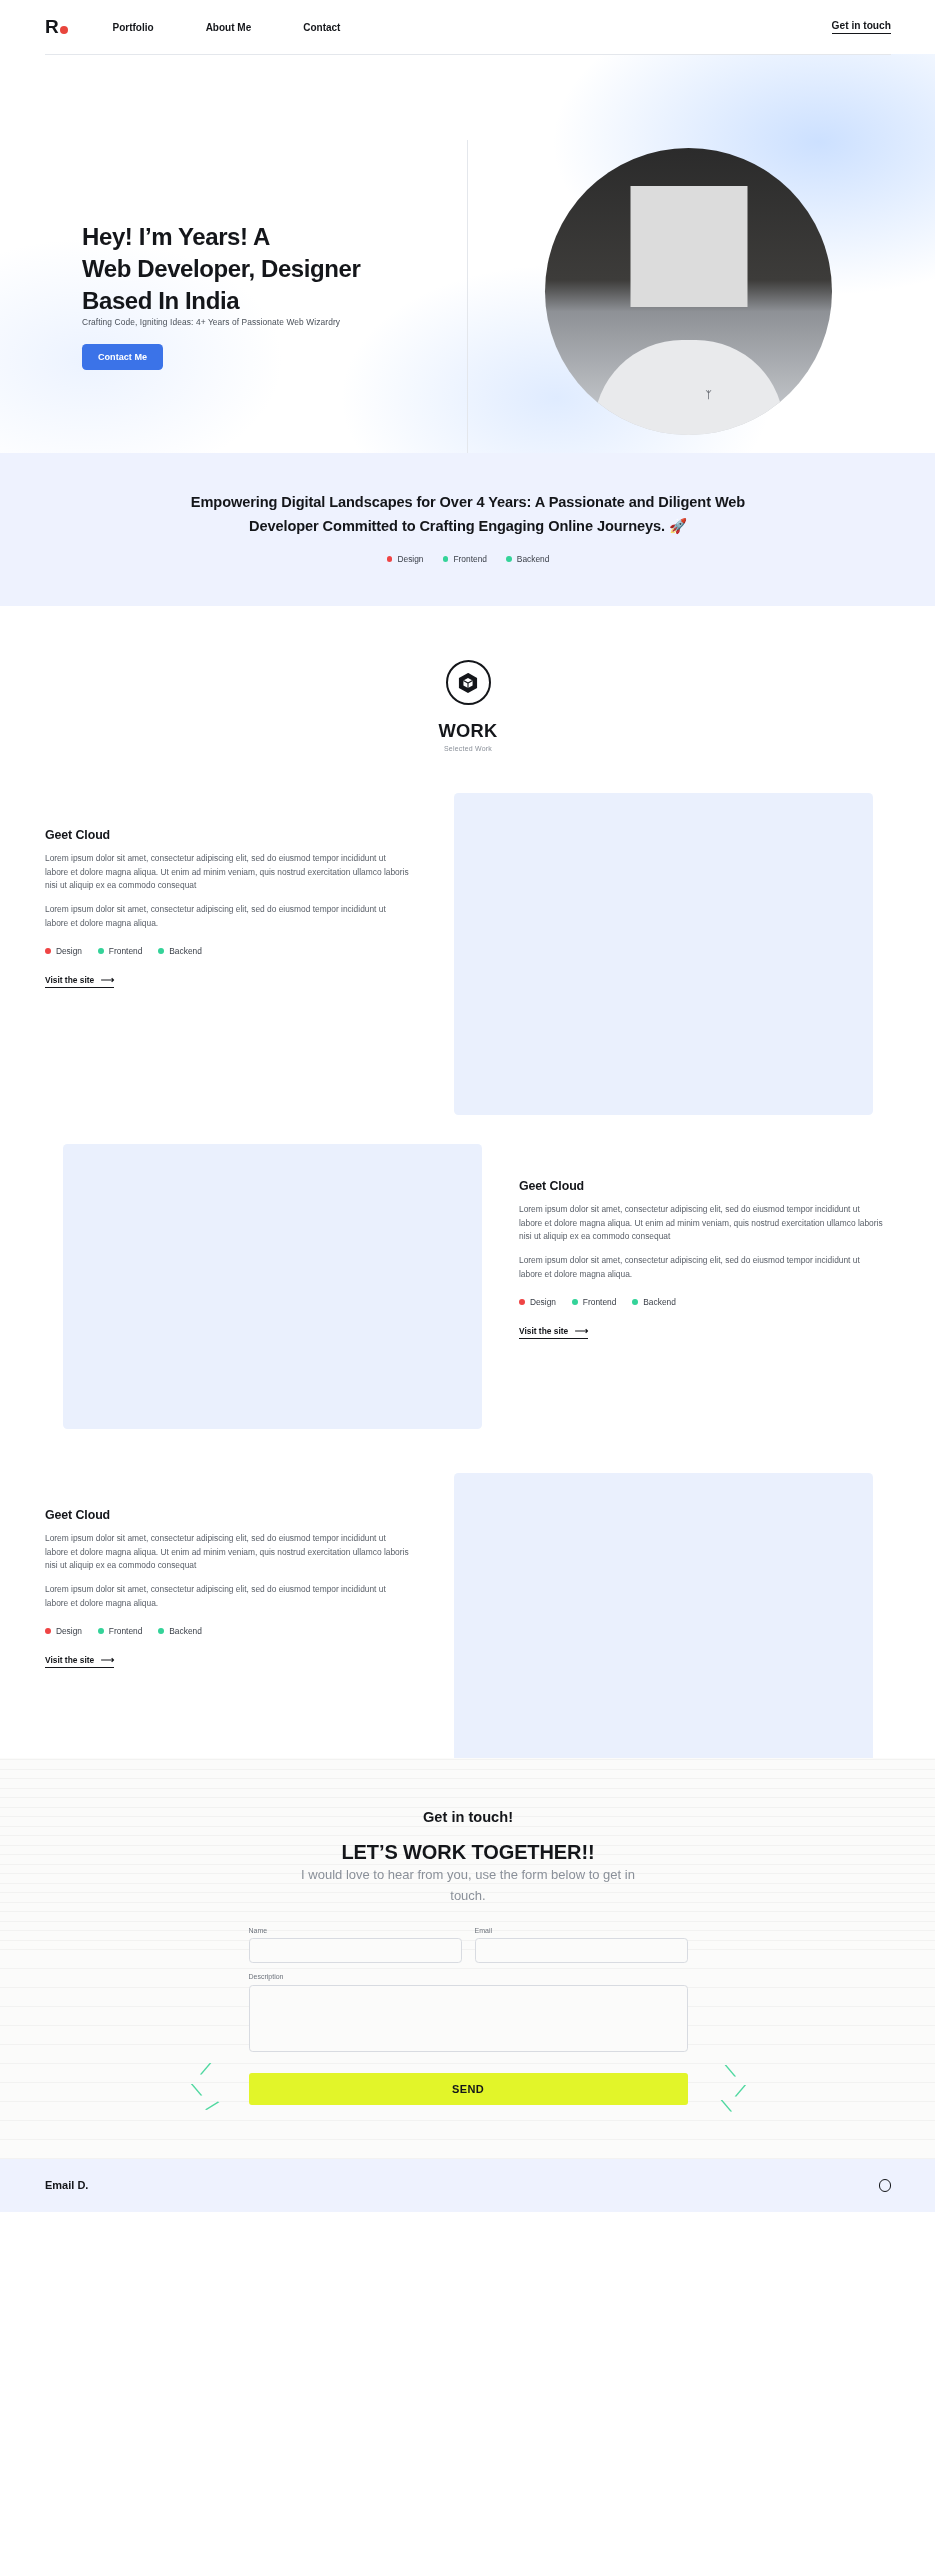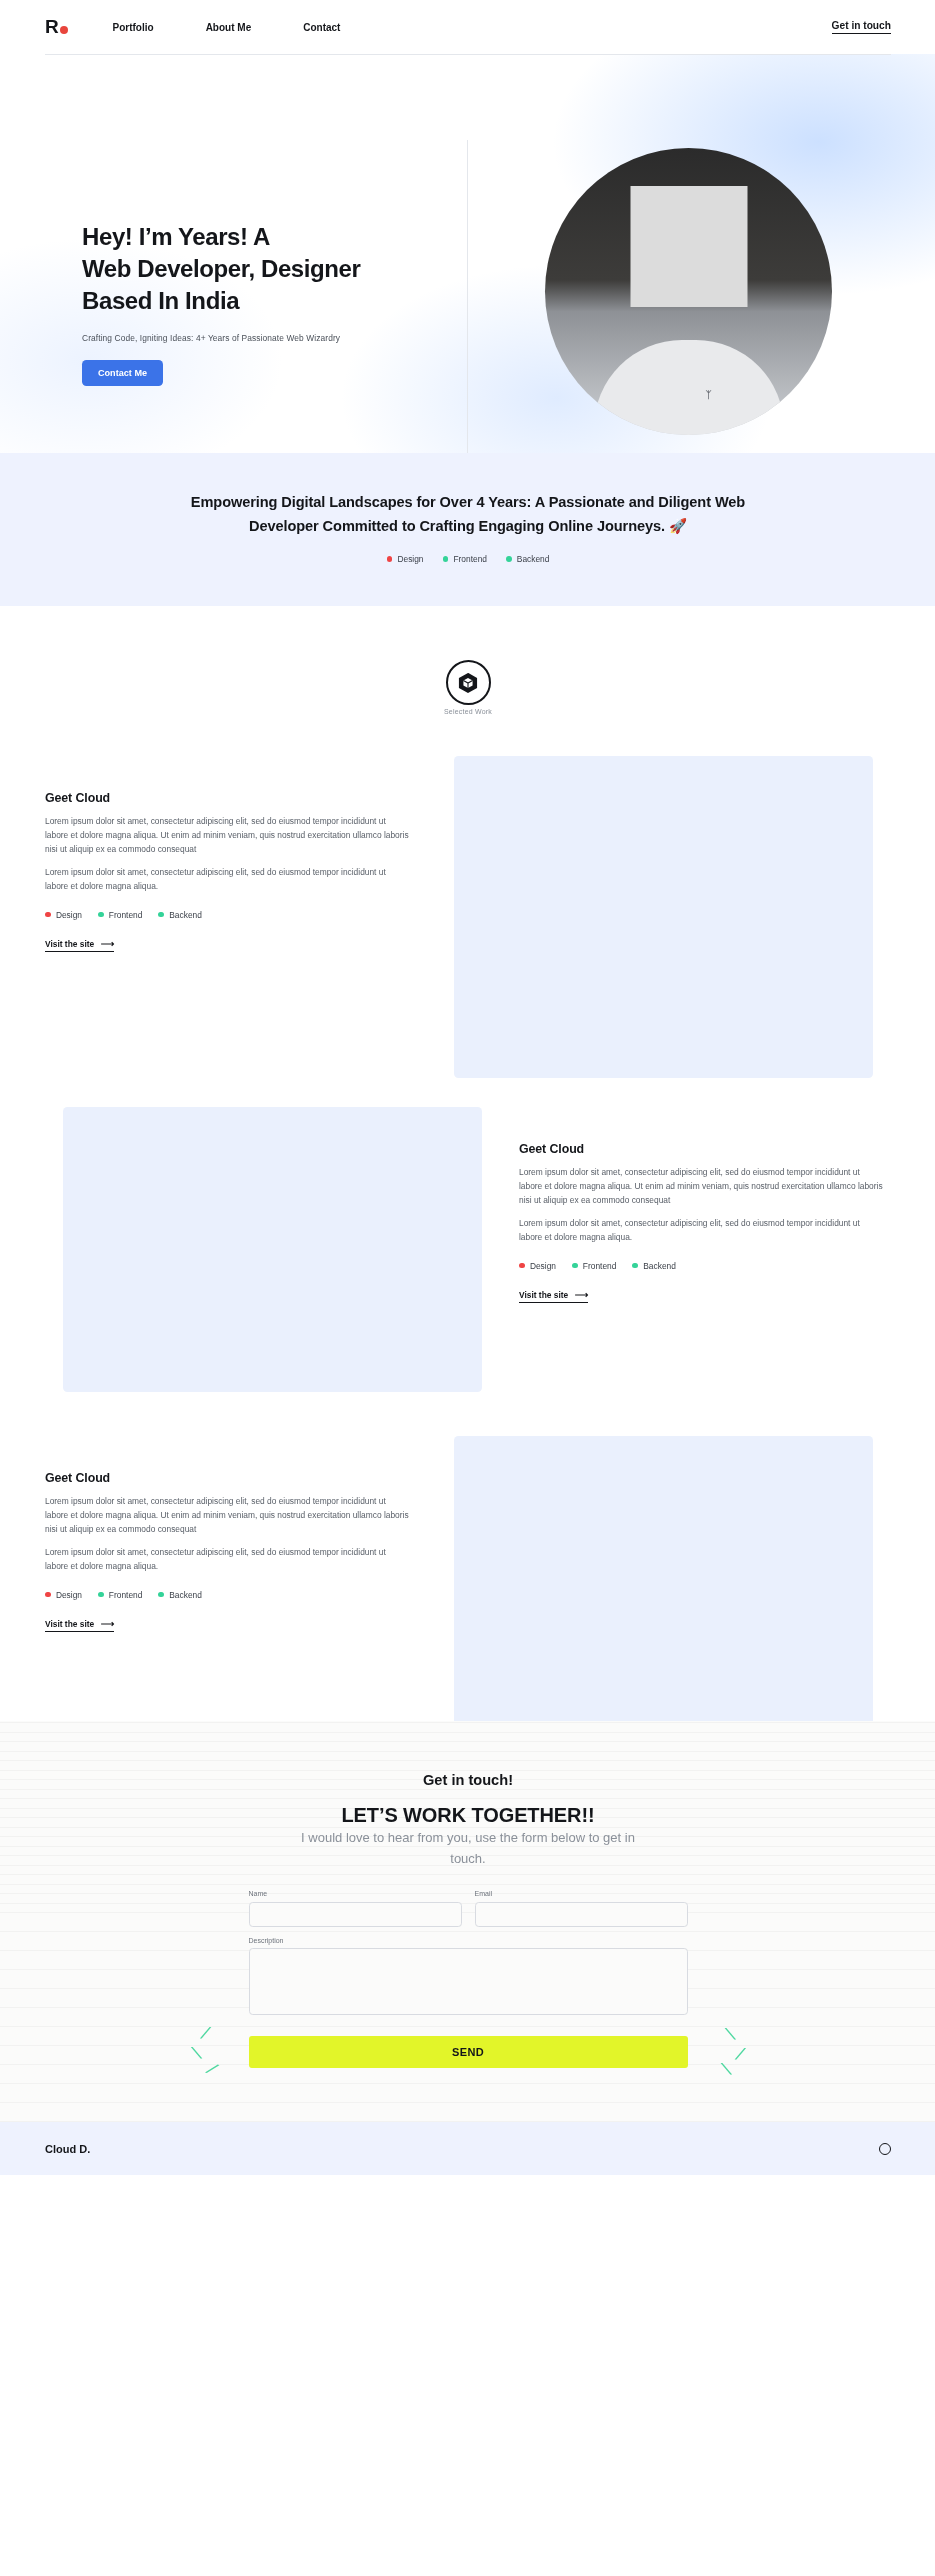--- a/index.html
+++ b/index.html
@@ -65,21 +65,21 @@
   .hero-divider {
     position: absolute; left: 467px; top: 86px; width: 0.7px; height: 362px;
     background: #e4e7ec;
   }
   .hero-left { position: absolute; left: 82px; top: 167px; width: 344px; }
   .hero-title {
     font-size: 24px; line-height: 1.33; font-weight: 700; letter-spacing: -0.4px;
     color: #14161a;
   }
   .hero-sub {
-    margin-top: 16px; font-size: 8.4px; color: #4a5059; letter-spacing: 0.1px;
+    font-size: 8.4px; color: #4a5059; letter-spacing: 0.1px;
   }
   .hero-btn {
     margin-top: 17.5px;
     display: inline-block;
     background: #3b73e8;
     color: #ffffff;
     font-size: 9.1px; font-weight: 700;
     padding: 8px 16px;
     border: none; border-radius: 4.4px;
     cursor: pointer;
@@ -274,20 +274,21 @@
 </section>
 
 <section class="work-section">
   <div class="work-logo">
     <svg width="22" height="22" viewBox="0 0 24 24" fill="none" stroke="#14161a" stroke-width="1.8">
       <path d="M12 2 L21 7 L21 17 L12 22 L3 17 L3 7 Z" fill="#14161a" stroke="#14161a"></path>
       <path d="M12 6.5 L17 9.2 L17 14.8 L12 17.5 L7 14.8 L7 9.2 Z" fill="#ffffff" stroke="none"></path>
       <path d="M7 9.2 L12 12 L17 9.2 M12 12 L12 17.5" stroke="#14161a" stroke-width="1.2"></path>
     </svg>
   </div>
+  <div class="work-title">WORK</div>
   <div class="work-sub">Selected Work</div>
 </section>
 
 <div class="projects">
 
   <div class="project">
     <div class="proj-info">
       <div class="proj-name">Geet Cloud</div>
       <p class="proj-p">Lorem ipsum dolor sit amet, consectetur adipiscing elit, sed do eiusmod tempor incididunt ut labore et dolore magna aliqua. Ut enim ad minim veniam, quis nostrud exercitation ullamco laboris nisi ut aliquip ex ea commodo consequat</p>
       <p class="proj-p">Lorem ipsum dolor sit amet, consectetur adipiscing elit, sed do eiusmod tempor incididunt ut labore et dolore magna aliqua.</p>
@@ -396,16 +397,16 @@
     <span class="spark l2">⟍</span>
     <span class="spark l3">⟋</span>
     <button class="send-btn">SEND</button>
     <span class="spark r1">⟍</span>
     <span class="spark r2">⟋</span>
     <span class="spark r3">⟍</span>
   </div>
 </section>
 
 <footer class="footer">
-  <div class="footer-name">Cloud D.</div>
+  <div class="footer-name">Email D.</div>
   <div class="footer-icon"></div>
 </footer>
 
 
 </body></html>

